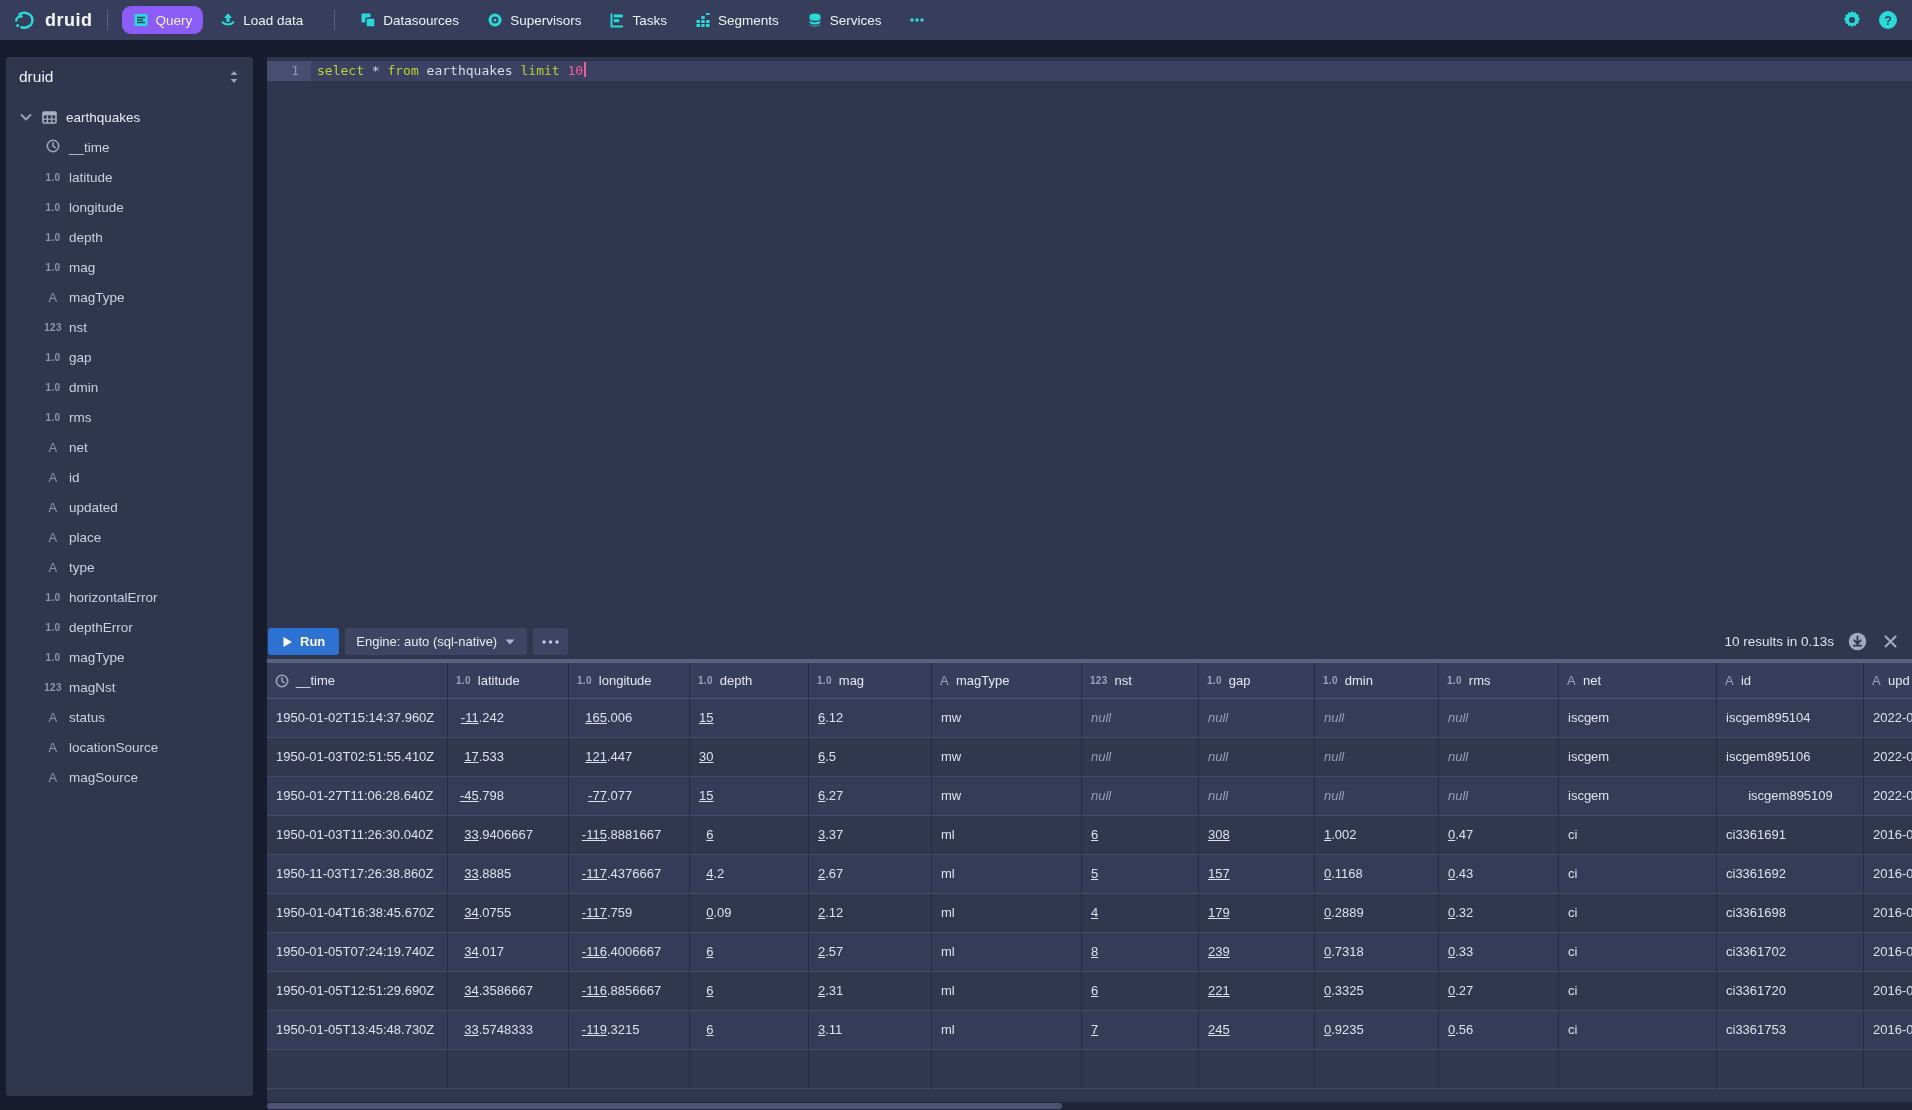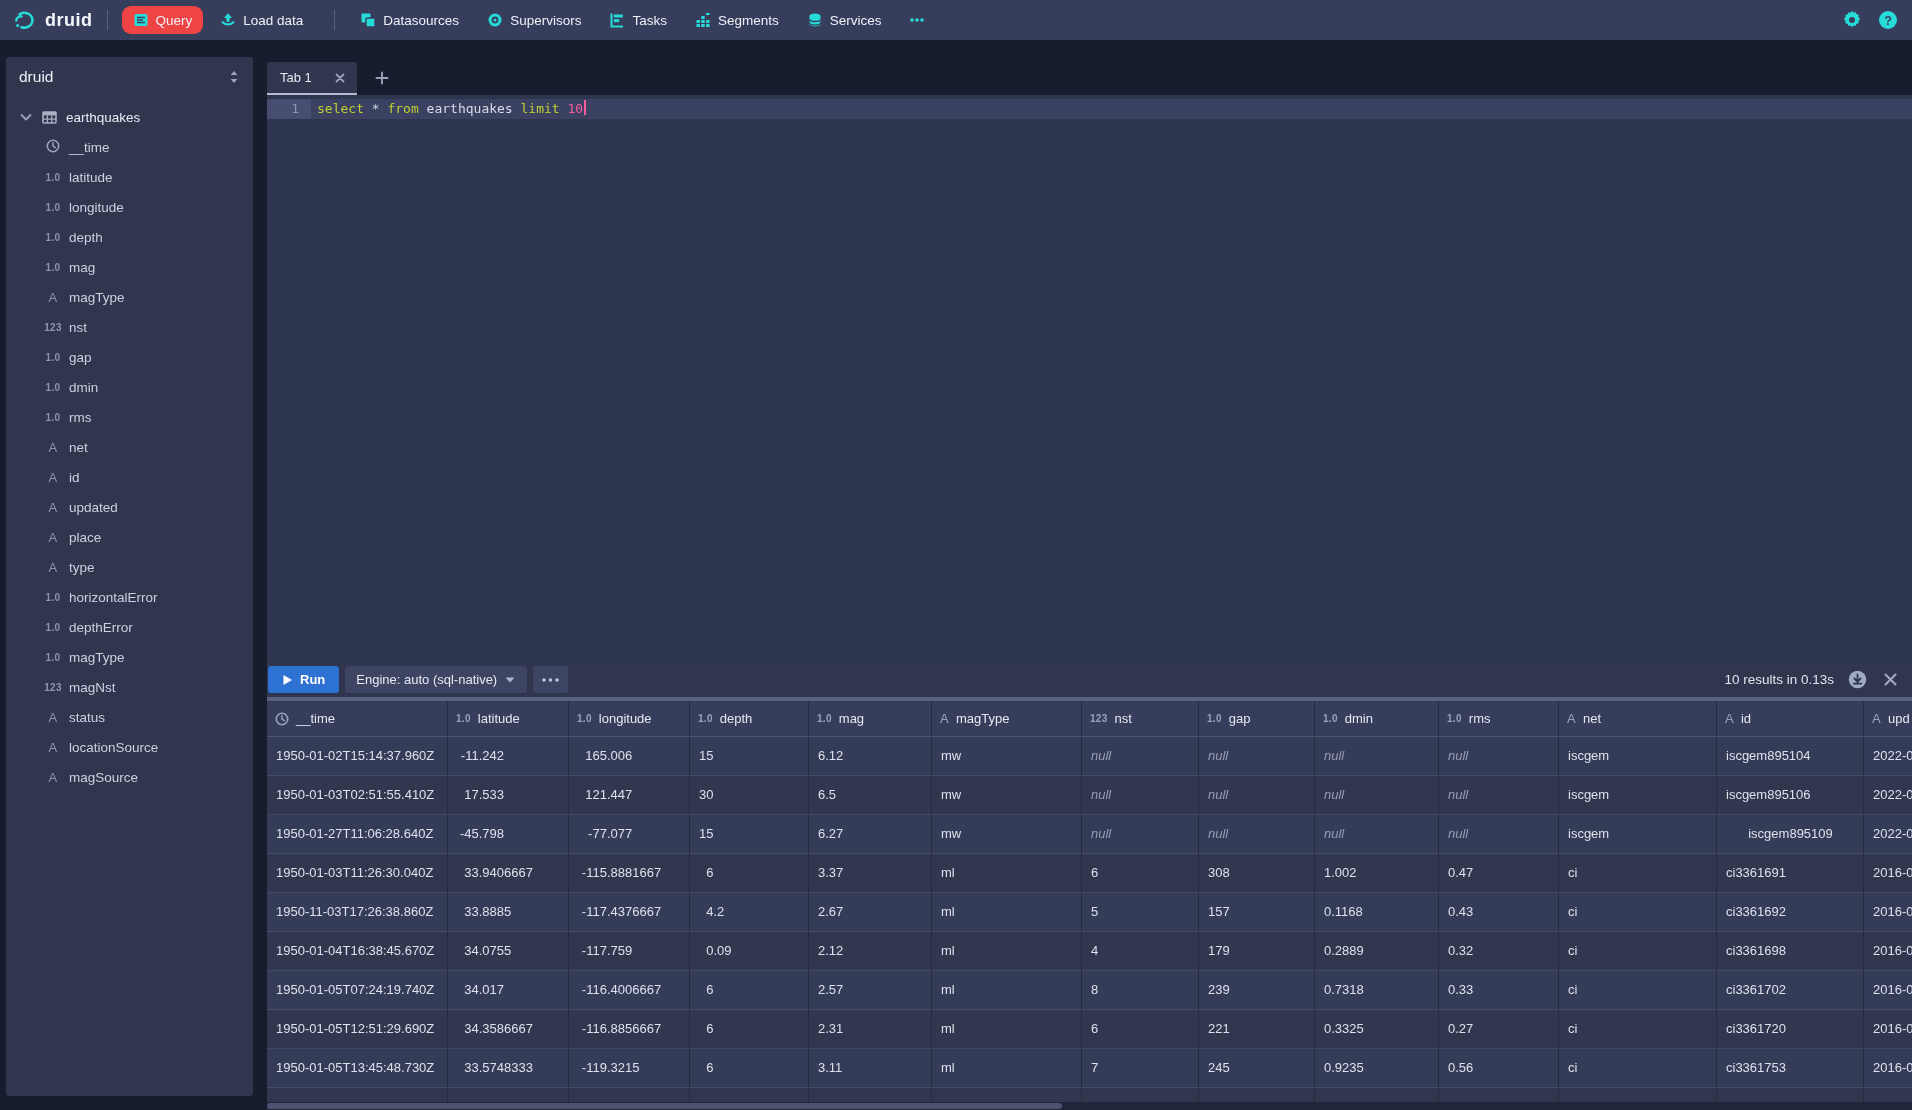--- a/index.html
+++ b/index.html
@@ -16,21 +16,21 @@
   }
   .brand{ display:flex; align-items:center; gap:7px; cursor:pointer; }
   .brand-text{ font-size:18px; font-weight:bold; letter-spacing:.5px; color:#f4f6fb; }
   .nav-sep{ width:1px; height:20px; background:rgba(255,255,255,.18); margin:0 14px; }
   .navgroup{ display:flex; align-items:center; }
   .nav-item{
     display:flex; align-items:center; gap:7px; height:28px; padding:0 11px;
     border-radius:9px; color:#eef1f8; font-size:13.5px; cursor:pointer; margin-right:6px;
     white-space:nowrap;
   }
-  .nav-item.active{ background:#ef4444; }
+  .nav-item.active{ background:#8b5cf6; }
   .icon16{ width:16px; height:16px; display:block; }
   .topnav-right{ margin-left:auto; display:flex; align-items:center; gap:16px; }
   .top-icon{ width:20px; height:20px; cursor:pointer; display:block; }
 
   
   .sidebar{
     position:absolute; left:6px; top:57px; width:247px; height:1039px;
     background:#2f364e; border-radius:3px; overflow:hidden;
   }
   .sidebar-header{
@@ -118,21 +118,21 @@
   .res-row{ display:flex; height:39px; }
   .res-row.odd{ background:#353c58; }
   .res-row.even{ background:#30374f; }
   .res-row.partial{ flex:1; min-height:0; }
   .cell{
     flex:none; line-height:38px; padding:0 8px 0 9px; font-size:13px; color:#dde1ec;
     border-right:1px solid #262b40; border-bottom:1px solid rgba(160,170,200,.16);
     overflow:hidden; white-space:nowrap; cursor:pointer;
   }
   .cell .null{ font-style:italic; color:#979db5; }
-  .ival{ display:inline-block; text-align:right; white-space:pre; }
+  .ival{ display:inline-block; text-align:right; white-space:pre;text-decoration:underline; }
   .hscroll{ height:8px; background:#20253a; position:relative; flex:none; }
   .hscroll-thumb{ position:absolute; left:0; top:1px; height:6px; width:795px; background:#4d5472; border-radius:3px; cursor:pointer; }
 </style>
 </head>
 <body>
 
 <div class="screen">
 
   <header class="topnav">
     <div class="brand">
@@ -344,33 +344,20 @@
           <div class="tree-row tree-col">
             <span class="type-badge str">A</span>
             <span>magSource</span>
           </div>
         </div>
     </div>
   </aside>
 
   <section class="query-panel">
 
-    <div class="tabbar">
-      <div class="tab">
-        <span>Tab 1</span>
-        <svg class="tab-close" viewBox="0 0 16 16">
-          <path d="M4.5 4.5 L11.5 11.5 M11.5 4.5 L4.5 11.5" stroke="#9aa1b8" stroke-width="1.8" stroke-linecap="round"></path>
-        </svg>
-      </div>
-      <div class="tab-plus">
-        <svg width="16" height="16" viewBox="0 0 16 16">
-          <path d="M8 2.5 V13.5 M2.5 8 H13.5" stroke="#9aa1b8" stroke-width="1.9" stroke-linecap="round"></path>
-        </svg>
-      </div>
-    </div>
 
     <div class="editor">
       <div class="code-line">
         <div class="gutter">1</div>
         <div class="code" id="sqlLine"><span class="tok-keyword">select</span><span class="tok-ws"> </span><span class="tok-star">*</span><span class="tok-ws"> </span><span class="tok-keyword">from</span><span class="tok-ws"> </span><span class="tok-identifier">earthquakes</span><span class="tok-ws"> </span><span class="tok-keyword">limit</span><span class="tok-ws"> </span><span class="tok-number">10</span><span class="cursor"></span></div>
       </div>
     </div>
 
     <div class="runbar">
       <button class="btn btn-run">

